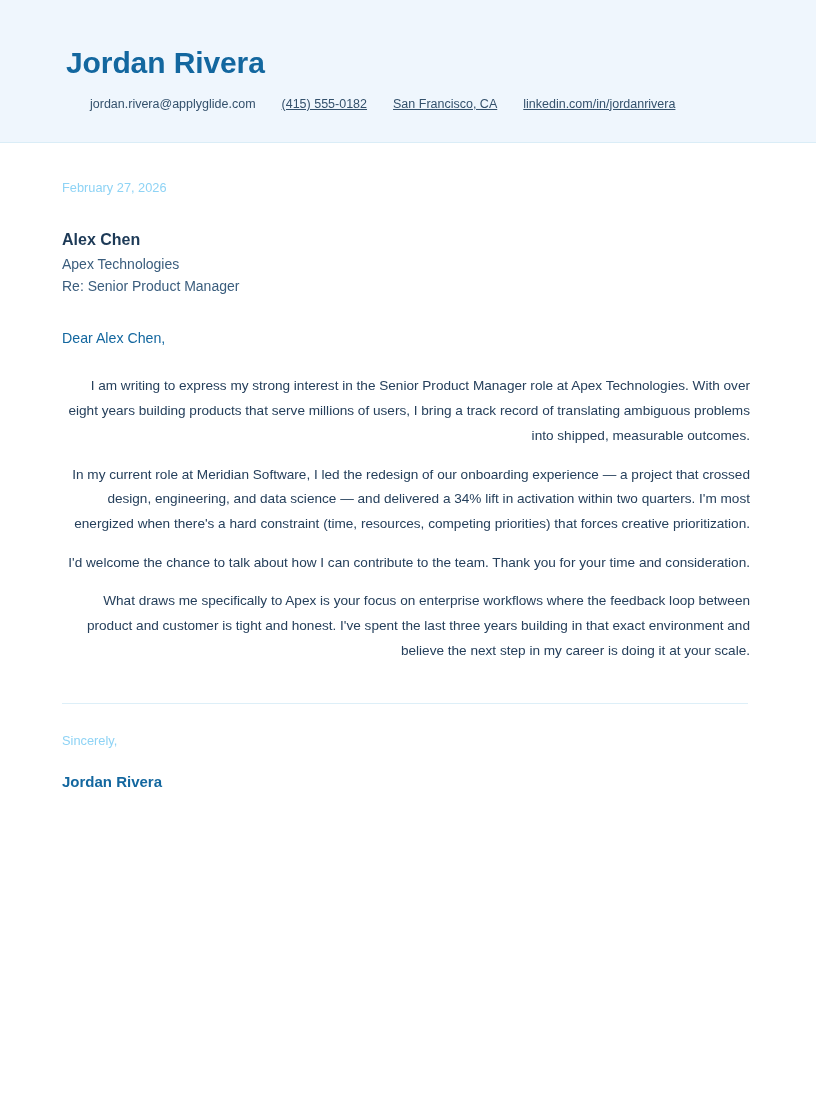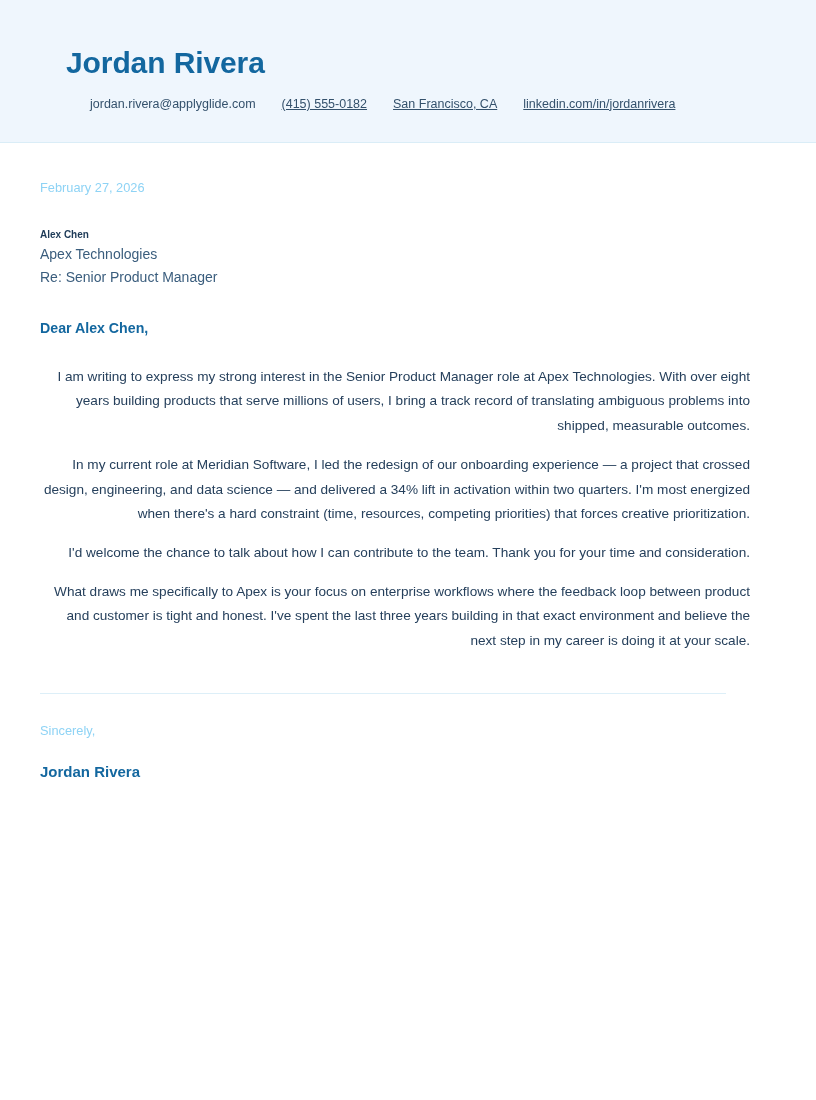--- a/index.html
+++ b/index.html
@@ -50,53 +50,53 @@
   .contact-item {
     white-space: nowrap;
   }
   .contact-item + .contact-item {
     margin-left: 26px;
     text-decoration: underline;
   }
 
   
   .letter-body {
-    padding: 36px 66px 0 40px;
+    padding: 36px 66px 0 62px;
     box-sizing: border-box;
   }
 
   .letter-date {
     color: #8ed3f5;
     font-size: 12.8px;
     line-height: 1.4;
     margin: 0 0 30px 0;
   }
 
   .recipient-block {
     margin: 0 0 30px 0;
   }
   .recipient-name {
     color: #1d3a57;
-    font-size: 10px;
+    font-size: 16px;
     font-weight: bold;
     line-height: 1.62;
     margin: 0;
   }
   .recipient-company,
   .recipient-subject {
     color: #3a5d7d;
     font-size: 14px;
     line-height: 1.62;
     margin: 0;
   }
 
   .salutation {
     color: #13679f;
     font-size: 14.2px;
-    font-weight: bold;
+    font-weight: normal;
     line-height: 1.5;
     margin: 0 0 25px 0;
   }
 
   .letter-paragraph {
     color: #26405c;
     font-size: 13.6px;
     line-height: 1.82;
     margin: 0 0 14px 0;
     text-align: right;

